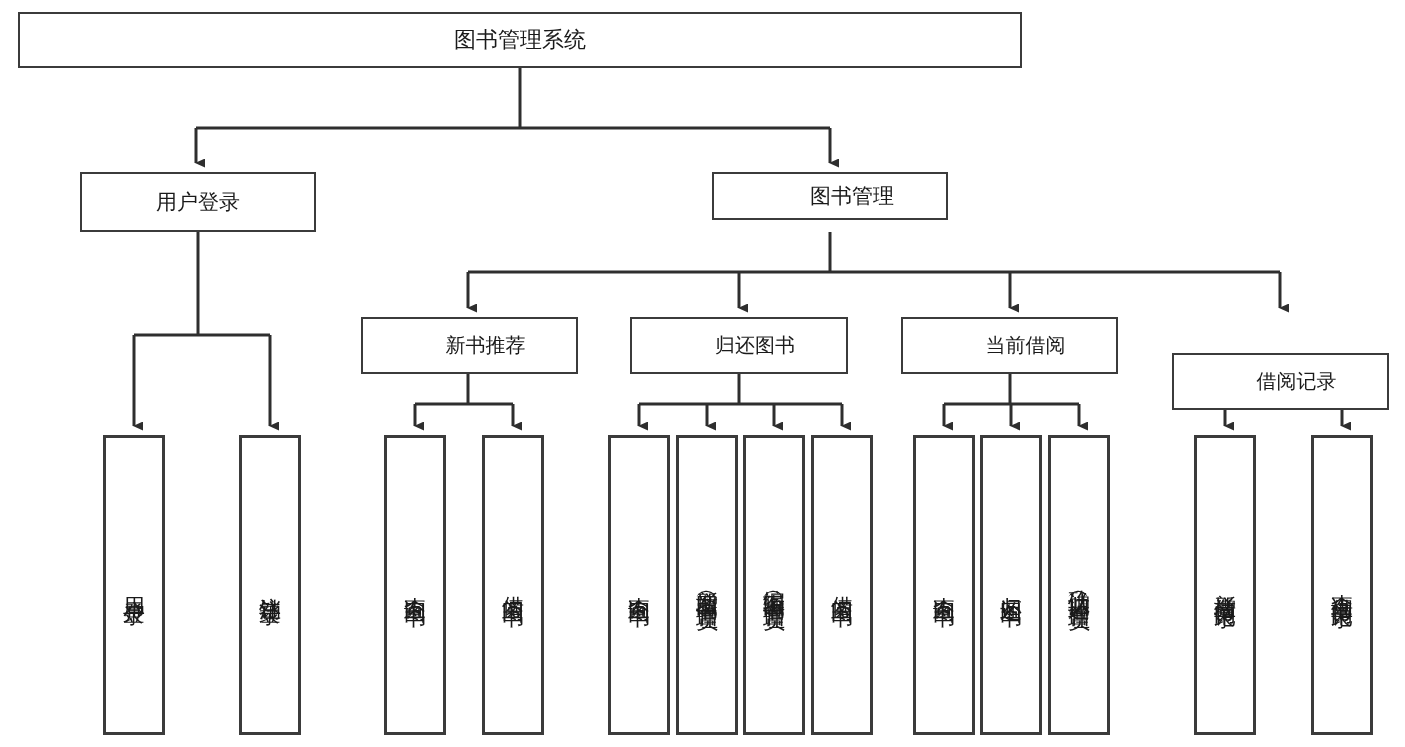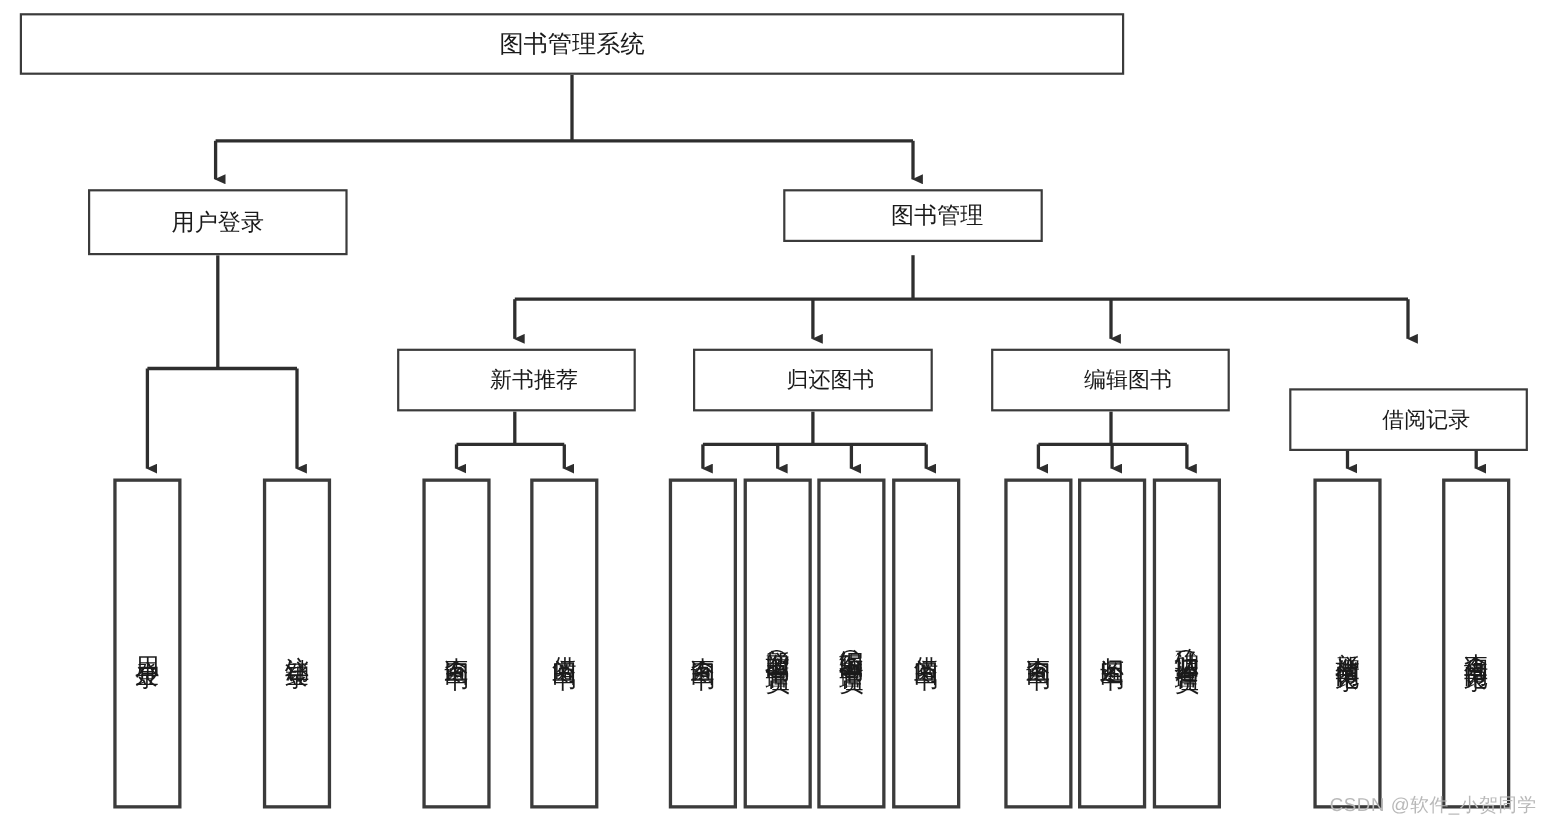--- a/index.html
+++ b/index.html
@@ -115,21 +115,21 @@
     <span>图书管理</span>
   </div>
 
   <div class="node lvl2" style="left:361px;top:317px;width:217px;height:57px;">
     <span>新书推荐</span>
   </div>
   <div class="node lvl2" style="left:630px;top:317px;width:218px;height:57px;">
     <span>归还图书</span>
   </div>
   <div class="node lvl2" style="left:901px;top:317px;width:217px;height:57px;">
-    <span>编辑图书</span>
+    <span>当前借阅</span>
   </div>
   <div class="node lvl2" style="left:1172px;top:317px;width:217px;height:57px;margin-top:36px;">
     <span>借阅记录</span>
   </div>
 
   <div class="node leaf" style="left:103px;top:435px;width:62px;height:300px;">
     <span class="vtext">用户登录</span>
   </div>
   <div class="node leaf" style="left:239px;top:435px;width:62px;height:300px;">
     <span class="vtext">注销登录</span>
@@ -165,14 +165,13 @@
     <span class="vtext">确认归还（管理员）</span>
   </div>
 
   <div class="node leaf" style="left:1194px;top:435px;width:62px;height:300px;">
     <span class="vtext">新增借阅记录</span>
   </div>
   <div class="node leaf" style="left:1311px;top:435px;width:62px;height:300px;">
     <span class="vtext">查询借阅记录</span>
   </div>
 
-  <div class="watermark">CSDN @软件_小贺同学</div>
 </div>
 
 </body></html>

